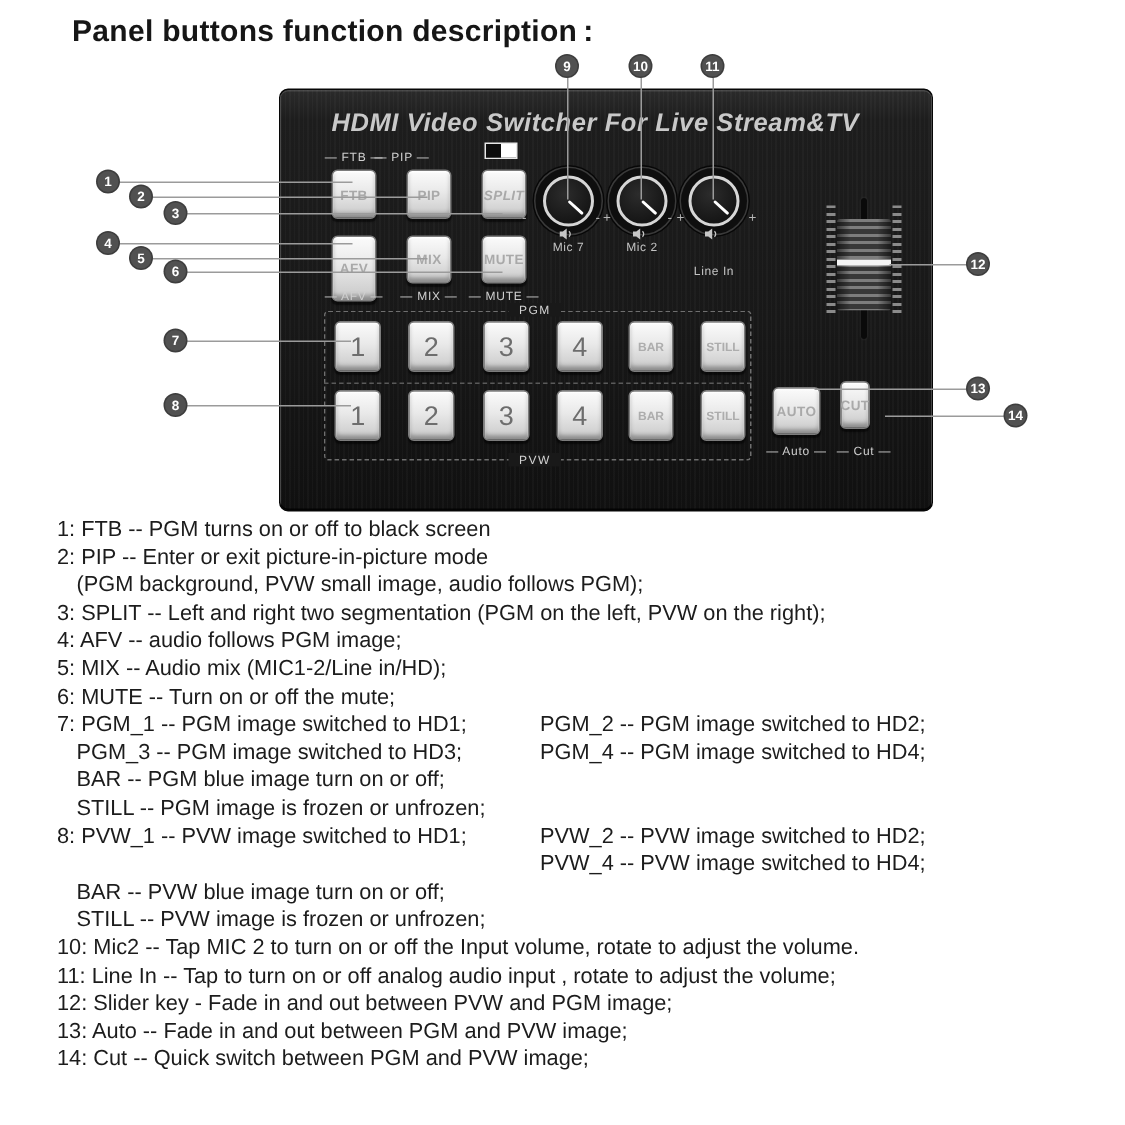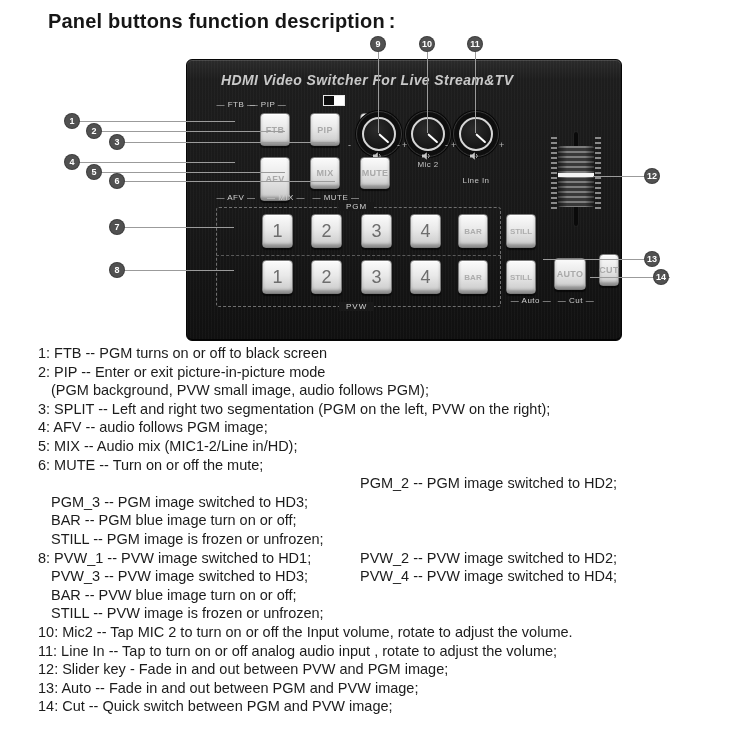--- a/index.html
+++ b/index.html
@@ -9,29 +9,29 @@
   .page-title{position:absolute;left:48px;top:10px;font-size:20px;font-weight:700;color:#161616;letter-spacing:0.2px;}
   .page-title .colon{margin-left:4px;}
 
   
   .panel{position:absolute;left:186px;top:59px;width:436px;height:282px;z-index:10;
     border-radius:6px;border:1px solid #060606;box-sizing:border-box;
     background-image:
       repeating-linear-gradient(90deg, rgba(255,255,255,0.028) 0px 1px, rgba(0,0,0,0) 1px 3px),
       linear-gradient(180deg,#2b2b2b 0%,#1d1d1d 7%,#181818 55%,#101010 100%);
     box-shadow: inset 0 1px 0 rgba(255,255,255,0.14), inset 0 -1px 0 rgba(0,0,0,0.8);}
-  .ptitle{position:absolute;left:34px;top:12px;font-size:14px;font-weight:700;font-style:italic;
+  .ptitle{position:absolute;left:34px;top:12px;font-size:17px;font-weight:700;font-style:italic;
           color:#c9c9c9;letter-spacing:0.4px;white-space:nowrap;}
 
   .glabel{position:absolute;font-size:8px;color:#cfcfcf;text-align:center;letter-spacing:0.5px;white-space:nowrap;}
 
   .key{position:absolute;box-sizing:border-box;border-radius:4px;border:1px solid #7c7c7c;
     background:linear-gradient(180deg,#fbfbfb 0%,#e9e9e9 45%,#cfcfcf 88%,#b9b9b9 100%);
     box-shadow:inset 0 1px 1px #ffffff, inset 0 -3px 3px rgba(0,0,0,0.25), 0 2px 1px rgba(0,0,0,0.55);
-    display:flex;align-items:center;justify-content:center;margin-left:39px;}
+    display:flex;align-items:center;justify-content:center;}
   .key.word{font-size:9px;color:#a9a9a9;font-weight:700;letter-spacing:0.3px;}
   .key.num{font-size:18px;color:#6d6d6d;font-weight:400;}
   .key.small{font-size:8px;color:#adadad;font-weight:700;text-align:right;}
 
   .spliticon{position:absolute;left:136px;top:35px;width:22px;height:11px;display:flex;
              border:1px solid #e8e8e8;box-sizing:border-box;}
   .spliticon .l{flex:1;background:#0d0d0d;}
   .spliticon .r{flex:1;background:#ffffff;}
 
   
@@ -195,36 +195,36 @@
 <div class="callout" style="left:65px;top:155px;">4</div>
 <div class="callout" style="left:87px;top:165px;">5</div>
 <div class="callout" style="left:110px;top:174px;">6</div>
 <div class="callout" style="left:110px;top:220px;">7</div>
 <div class="callout" style="left:110px;top:263px;">8</div>
 <div class="callout" style="left:371px;top:37px;">9</div>
 <div class="callout" style="left:420px;top:37px;">10</div>
 <div class="callout" style="left:468px;top:37px;">11</div>
 <div class="callout" style="left:645px;top:169px;">12</div>
 <div class="callout" style="left:645px;top:252px;">13</div>
-<div class="callout" style="left:654px;top:270px;">14</div>
+<div class="callout" style="left:670px;top:270px;">14</div>
 
 <div class="desc">
   <div class="dline"><span>1: FTB -- PGM turns on or off to black screen</span></div>
   <div class="dline"><span>2: PIP -- Enter or exit picture-in-picture mode</span></div>
   <div class="dline indent"><span>(PGM background, PVW small image, audio follows PGM);</span></div>
   <div class="dline"><span>3: SPLIT -- Left and right two segmentation (PGM on the left, PVW on the right);</span></div>
   <div class="dline"><span>4: AFV -- audio follows PGM image;</span></div>
   <div class="dline"><span>5: MIX -- Audio mix (MIC1-2/Line in/HD);</span></div>
   <div class="dline"><span>6: MUTE -- Turn on or off the mute;</span></div>
-  <div class="dline"><span class="col2">PGM_2 -- PGM image switched to HD2;</span></div>
-  <div class="dline indent"><span>PGM_3 -- PGM image switched to HD3;</span></div>
+  <div class="dline"><span>7: PGM_1 -- PGM image switched to HD1;</span><span class="col2">PGM_2 -- PGM image switched to HD2;</span></div>
+  <div class="dline indent"><span>PGM_3 -- PGM image switched to HD3;</span><span class="col2">PGM_4 -- PGM image switched to HD4;</span></div>
   <div class="dline indent"><span>BAR -- PGM blue image turn on or off;</span></div>
   <div class="dline indent"><span>STILL -- PGM image is frozen or unfrozen;</span></div>
   <div class="dline"><span>8: PVW_1 -- PVW image switched to HD1;</span><span class="col2">PVW_2 -- PVW image switched to HD2;</span></div>
-  <div class="dline indent"><span>PVW_3 -- PVW image switched to HD3;</span><span class="col2">PVW_4 -- PVW image switched to HD4;</span></div>
+  <div class="dline indent"><span class="col2">PVW_4 -- PVW image switched to HD4;</span></div>
   <div class="dline indent"><span>BAR -- PVW blue image turn on or off;</span></div>
   <div class="dline indent"><span>STILL -- PVW image is frozen or unfrozen;</span></div>
   <div class="dline"><span>10: Mic2 -- Tap MIC 2 to turn on or off the Input volume, rotate to adjust the volume.</span></div>
   <div class="dline"><span>11: Line In -- Tap to turn on or off analog audio input , rotate to adjust the volume;</span></div>
   <div class="dline"><span>12: Slider key - Fade in and out between PVW and PGM image;</span></div>
   <div class="dline"><span>13: Auto -- Fade in and out between PGM and PVW image;</span></div>
   <div class="dline"><span>14: Cut -- Quick switch between PGM and PVW image;</span></div>
 </div>
 
 </body></html>

